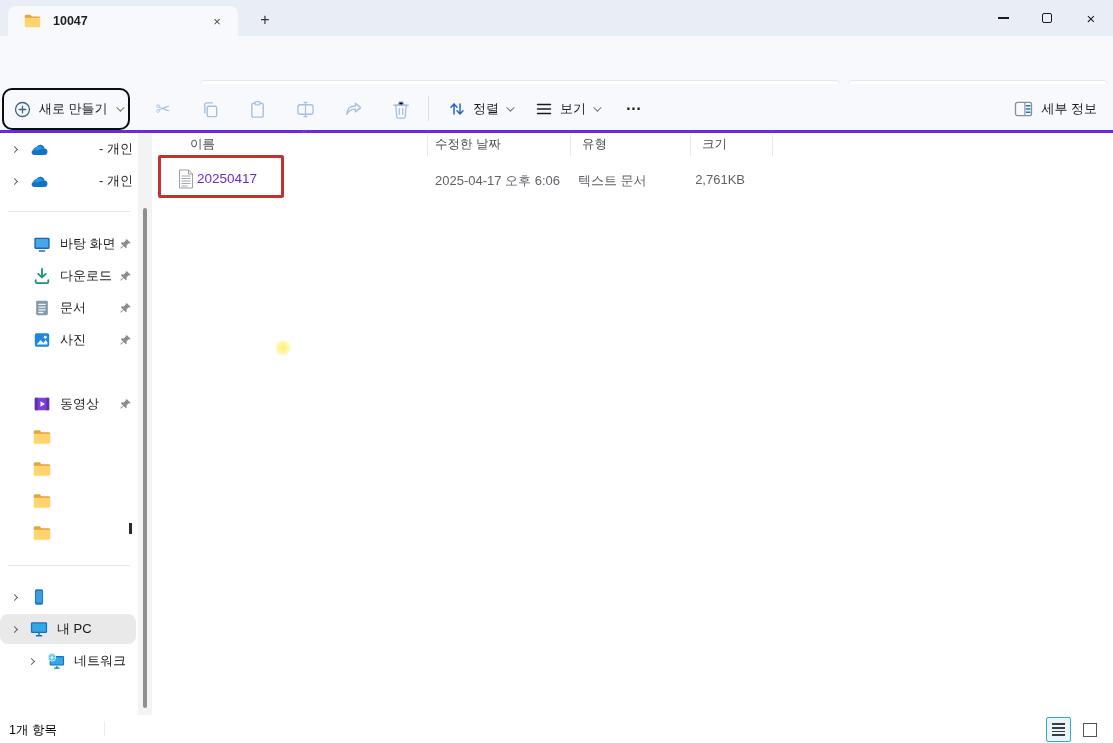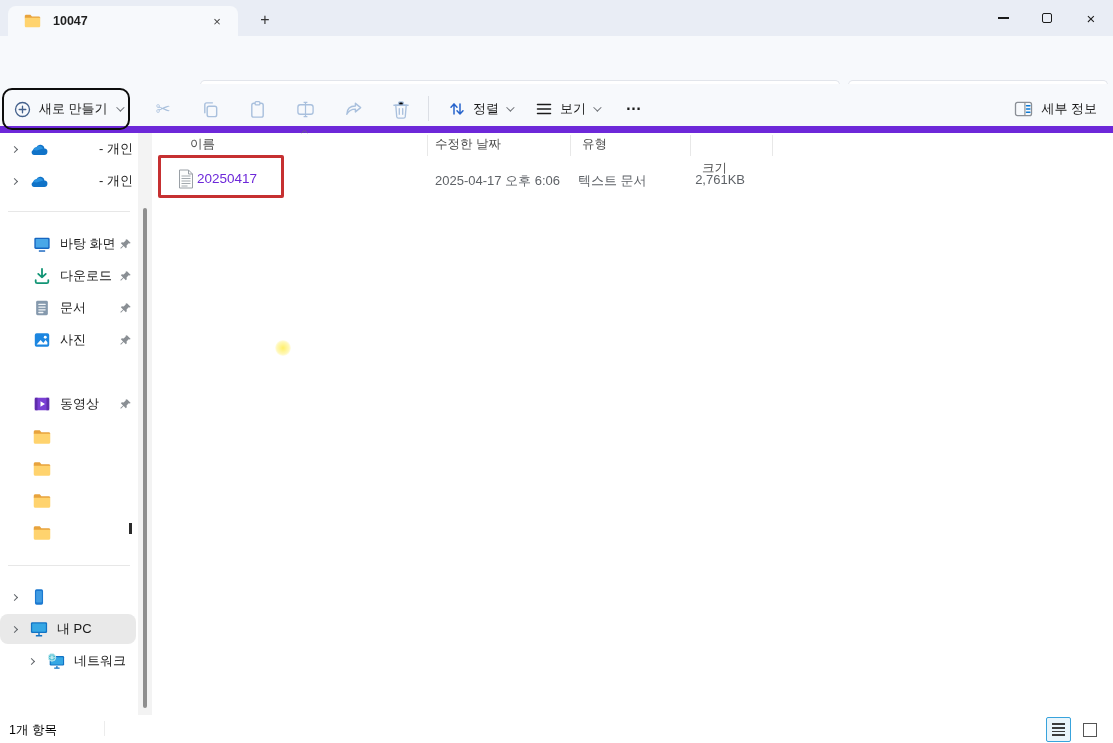--- a/index.html
+++ b/index.html
@@ -22,21 +22,21 @@
   .navrow { position:absolute; left:0; top:36px; width:1113px; height:48px; background:#f7f9fc; }
   .nav-btn { position:absolute; top:49px; width:32px; height:26px; display:flex; align-items:center; justify-content:center; font-size:17px; }
   .addressbar { position:absolute; left:200px; top:44px; width:640px; height:35px; background:#fff; border:1px solid #e2e5eb; border-bottom-color:#d9dde4; border-radius:5px; display:flex; align-items:center; padding:0 12px; }
   .crumb { font-size:13px; color:#3b3f46; padding:0 3px; white-space:nowrap; }
   .crumb-sep { font-size:14px; color:#6b6f76; padding:0 8px; }
   .crumb-ellipsis { font-size:14px; color:#333; transform:translateY(-3px); padding:0 2px; }
   .searchbox { position:absolute; left:848px; top:44px; width:260px; height:35px; background:#fff; border:1px solid #e2e5eb; border-bottom-color:#d9dde4; border-radius:5px; display:flex; align-items:center; padding:0 12px; }
   .search-placeholder { font-size:13px; color:#8a8f98; flex:1; }
 
   
-  .toolbar { position:absolute; left:0; top:84px; width:1113px; height:49px; background:#f7f9fc; border-bottom:7px solid #6d28d9; }
+  .toolbar { position:absolute; left:0; top:84px; width:1113px; height:49px; background:#f7f9fc; border-bottom:3px solid #6d28d9; }
   .annotation-newbox { position:absolute; left:2px; top:4px; width:128px; height:42px; border:2.5px solid #0d0d0d; border-radius:10px; pointer-events:none; }
   .new-btn { position:absolute; left:14px; top:11px; height:28px; display:flex; align-items:center; gap:8px; }
   .new-label { font-size:13px; color:#1b1b1b; }
   .tool-icon { position:absolute; top:14px; width:22px; height:22px; display:flex; align-items:center; justify-content:center; }
   .disabled-glyph { color:#a9c0dd; font-size:18px; }
   .toolbar-sep { position:absolute; left:428px; top:12px; width:1px; height:25px; background:#dcdfe5; }
   .tool-group { position:absolute; top:11px; height:28px; display:flex; align-items:center; gap:7px; }
   .tool-label { font-size:13px; color:#1b1b1b; }
   .chev-down { display:inline-block; width:6px; height:6px; border-right:1.3px solid #6e7277; border-bottom:1.3px solid #6e7277; transform:rotate(45deg) translateY(-2px); }
   .more-dots { position:absolute; left:620px; top:11px; width:28px; height:28px; display:flex; align-items:center; justify-content:center; font-size:16px; color:#1b1b1b; }
@@ -380,21 +380,21 @@
     <div class="main">
       <span class="col-header" style="left:35px;">이름</span>
       <svg class="sort-caret" viewBox="0 0 10 6">
           <path d="M1 5l4-3.6L9 5" fill="none" stroke="#6b6f76" stroke-width="1.2"></path>
         </svg>
       <div class="col-sep" style="left:272px;"></div>
       <span class="col-header" style="left:280px;">수정한 날짜</span>
       <div class="col-sep" style="left:415px;"></div>
       <span class="col-header" style="left:427px;">유형</span>
       <div class="col-sep" style="left:535px;"></div>
-      <span class="col-header" style="left:547px;margin-top:24px;">크기</span>
+      <span class="col-header" style="left:547px;">크기</span>
       <div class="col-sep" style="left:617px;"></div>
 
       <div class="file-row">
         <svg class="file-icon" viewBox="0 0 16 20">
           <path d="M1.5 1h9l4 4v14h-13z" fill="#fdfdfd" stroke="#9aa0a6" stroke-width="1"></path>
           <path d="M10.5 1v4h4" fill="none" stroke="#9aa0a6" stroke-width="1"></path>
           <path d="M3.5 7h9M3.5 9.5h9M3.5 12h9M3.5 14.5h9M3.5 17h6" stroke="#9aa0a6" stroke-width="0.9"></path>
         </svg>
         <span class="file-name">20250417</span>
         <span class="file-date">2025-04-17 오후 6:06</span>

